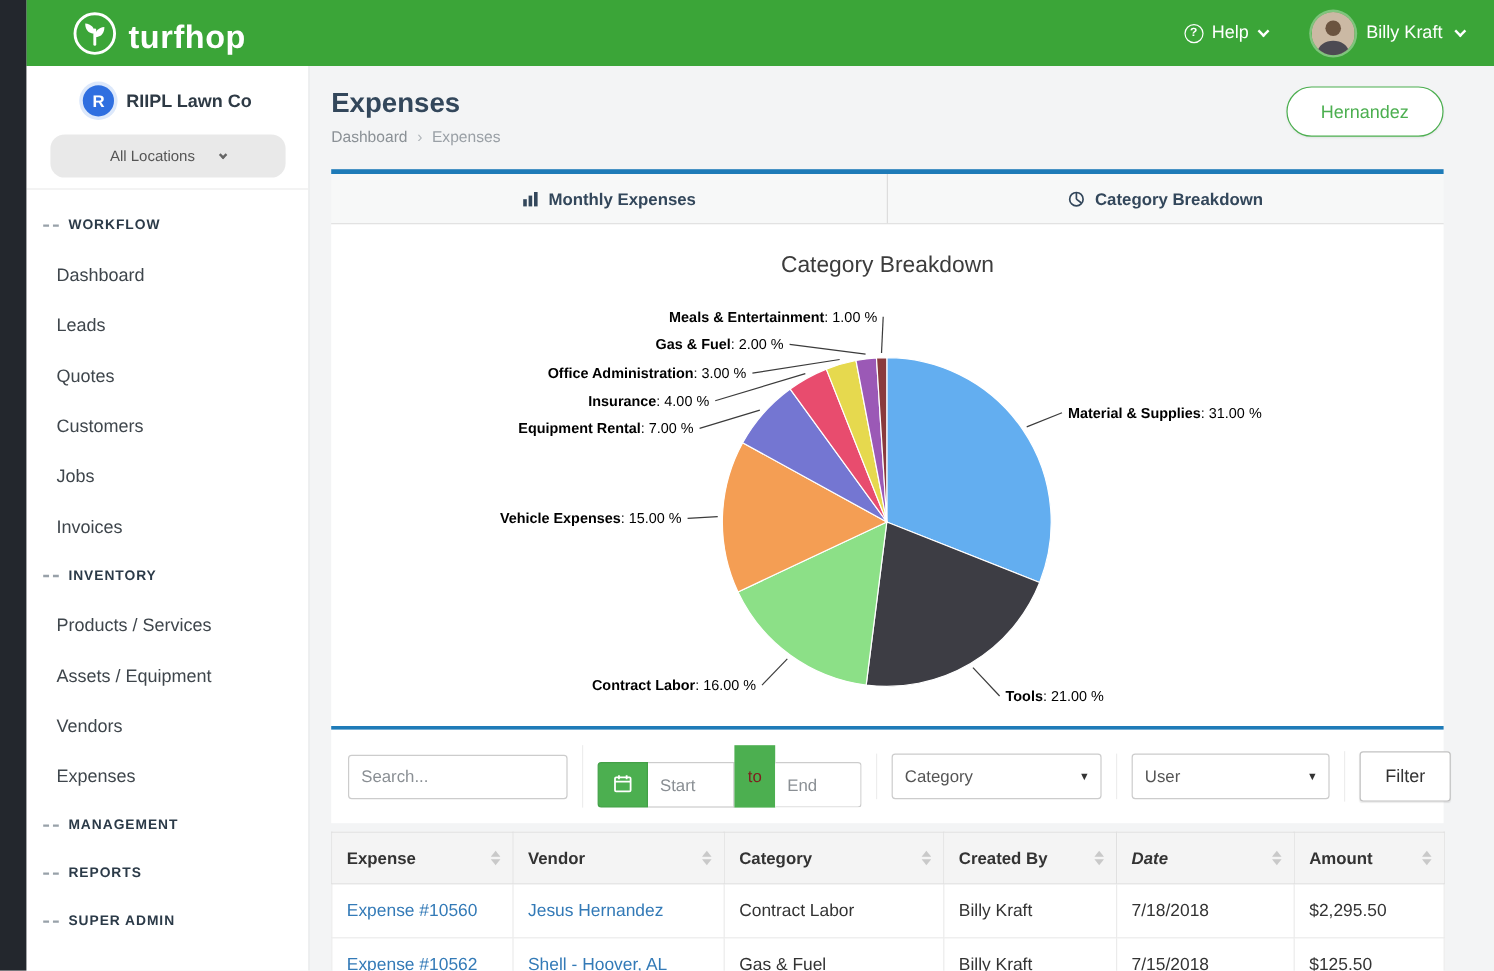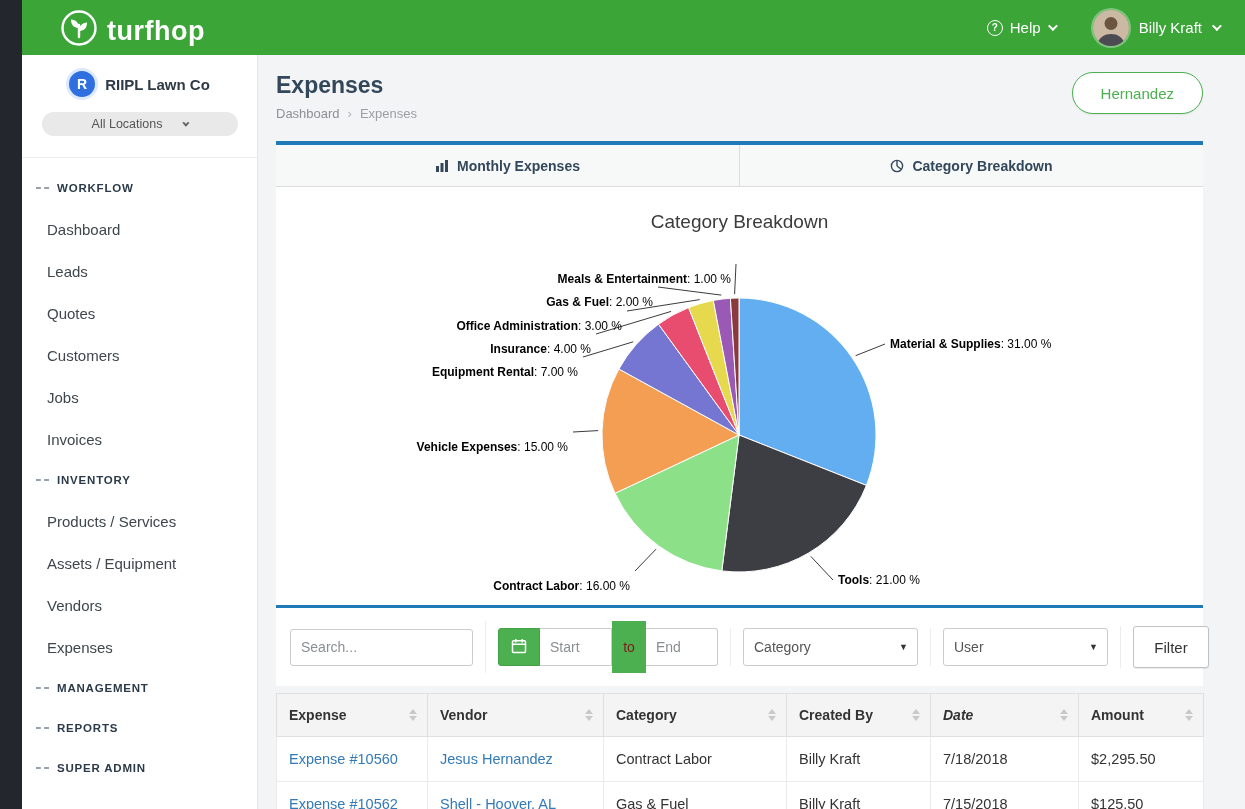--- a/index.html
+++ b/index.html
@@ -25,21 +25,21 @@
   .chev{width:7px;height:7px;border-right:2px solid currentColor;border-bottom:2px solid currentColor;transform:rotate(45deg) translateY(-2px);display:inline-block;}
   .user{display:flex;align-items:center;gap:10px;color:#fff;font-size:15px;cursor:pointer;}
   .avatar{width:36px;height:36px;border-radius:50%;overflow:hidden;box-shadow:0 0 0 2px rgba(255,255,255,.35);flex:none;}
   .avatar svg{display:block;}
   
   aside{position:absolute;left:22px;top:55px;width:236px;bottom:0;background:#fff;border-right:1px solid #e3e5e7;z-index:4;}
   .company{padding:16px 0 0;border-bottom:1px solid #ececec;height:103px;}
   .company-row{display:flex;align-items:center;justify-content:center;gap:10px;cursor:pointer;}
   .company-badge{width:26px;height:26px;border-radius:50%;background:#2f6fe0;color:#fff;font-size:14px;font-weight:bold;display:flex;align-items:center;justify-content:center;box-shadow:0 0 0 3px #dce8fb;}
   .company-name{font-size:15px;font-weight:bold;color:#2e3a45;}
-  .loc-pill{margin:15px auto 0;display:flex;align-items:center;justify-content:center;gap:20px;width:196px;height:24px;border:none;border-radius:12px;background:#e9e9e9;color:#555;font-size:12.5px;font-family:inherit;cursor:pointer;}
+  .loc-pill{margin:15px auto 0;display:flex;align-items:center;justify-content:center;gap:20px;width:196px;height:36px;border:none;border-radius:12px;background:#e9e9e9;color:#555;font-size:12.5px;font-family:inherit;cursor:pointer;}
   .loc-pill .chev{width:5px;height:5px;border-color:#666;}
   nav{padding-top:10px;}
   .nav-section{display:flex;align-items:center;height:40px;padding-left:14px;cursor:pointer;}
   .dash-icon{width:13px;border-top:2px dashed #98a1a9;margin-right:8px;flex:none;}
   .nav-section-label{font-size:11.5px;font-weight:bold;letter-spacing:.8px;color:#2b3a48;}
   .nav-item{display:flex;align-items:center;height:42px;padding-left:25px;font-size:15px;color:#3f464c;cursor:pointer;}
   
   main{position:absolute;left:258px;top:55px;right:0;bottom:0;padding:17px 42px 0 18px;overflow:hidden;}
   .page-head{display:flex;justify-content:space-between;align-items:flex-start;margin-bottom:20px;}
   .page-title{font-size:23px;font-weight:bold;color:#33475b;}
@@ -51,26 +51,26 @@
   
   .tabs-card{display:flex;border-top:4px solid #1e7bb8;border-bottom:1px solid #dcdcdc;background:#f7f8f8;height:46px;}
   .tab{flex:1;display:flex;align-items:center;justify-content:center;gap:8px;font-size:14px;font-weight:bold;color:#33475b;cursor:pointer;}
   .tab + .tab{border-left:1px solid #ddd;}
   .tab-icon{display:flex;color:#33475b;}
   
   .chart-card{position:relative;background:#fff;height:418px;}
   .chart-title{position:absolute;top:24px;left:0;right:0;text-align:center;font-size:19px;color:#3c3c3c;font-weight:500;}
   #pie-svg{position:absolute;left:0;top:0;}
   .pie-label{position:absolute;white-space:nowrap;font-size:12px;color:#000;transform:translate(0,-50%);}
-  .pie-label.anchor-end{transform:translate(-100%,-50%);margin-top:15px;}
+  .pie-label.anchor-end{transform:translate(-100%,-50%);}
   .pie-label b{font-weight:bold;}
   
   .filter-card{border-top:3px solid #1e7bb8;background:#fff;display:flex;align-items:center;padding:13px 14px;}
   .fgroup{display:flex;align-items:center;}
-  .fgroup + .fgroup{margin-left:12px;padding-left:12px;border-left:1px solid #ededed;}
+  .fgroup + .fgroup{margin-left:12px;padding-left:12px;border-left:1px solid #ededed;align-items:flex-end;}
   .search-in{width:183px;height:37px;border:1px solid #ccc;border-radius:3px;padding:0 10px;font-size:14px;outline:none;font-family:inherit;}
   .search-in::placeholder,.date-in::placeholder{color:#8a8f94;}
   .cal-btn{width:42px;height:38px;background:#4caf50;border:1px solid #43a047;border-radius:3px 0 0 3px;display:flex;align-items:center;justify-content:center;cursor:pointer;}
   .date-in{width:72px;height:38px;border:1px solid #ccc;border-left:none;padding:0 10px;font-size:14px;outline:none;font-family:inherit;}
   .to-box{width:34px;height:52px;background:#4caf50;color:#7f1d1d;font-size:14px;display:flex;align-items:center;justify-content:center;}
   .date-in.end{border-left:none;border-radius:0 3px 3px 0;}
   .select-wrap{position:relative;height:38px;border:1px solid #ccc;border-radius:3px;background:#fff;}
   .select-wrap select{appearance:none;-webkit-appearance:none;border:0;background:transparent;width:100%;height:100%;padding:0 26px 0 10px;font-size:14px;color:#555;font-family:inherit;outline:none;cursor:pointer;}
   .sel-arrow{position:absolute;right:9px;top:50%;transform:translateY(-50%);font-size:9px;color:#333;pointer-events:none;}
   .w-cat{width:175px;} .w-user{width:165px;}

